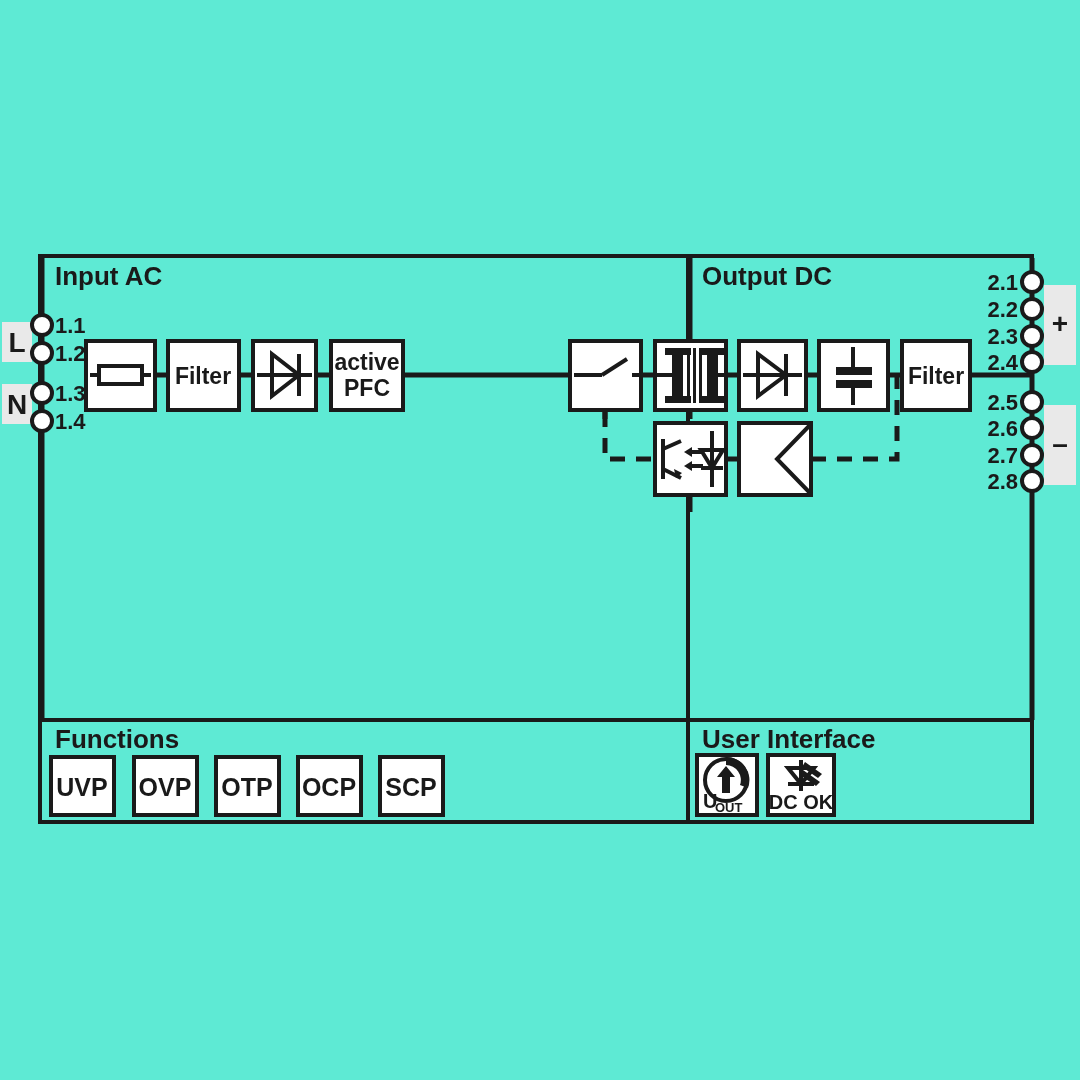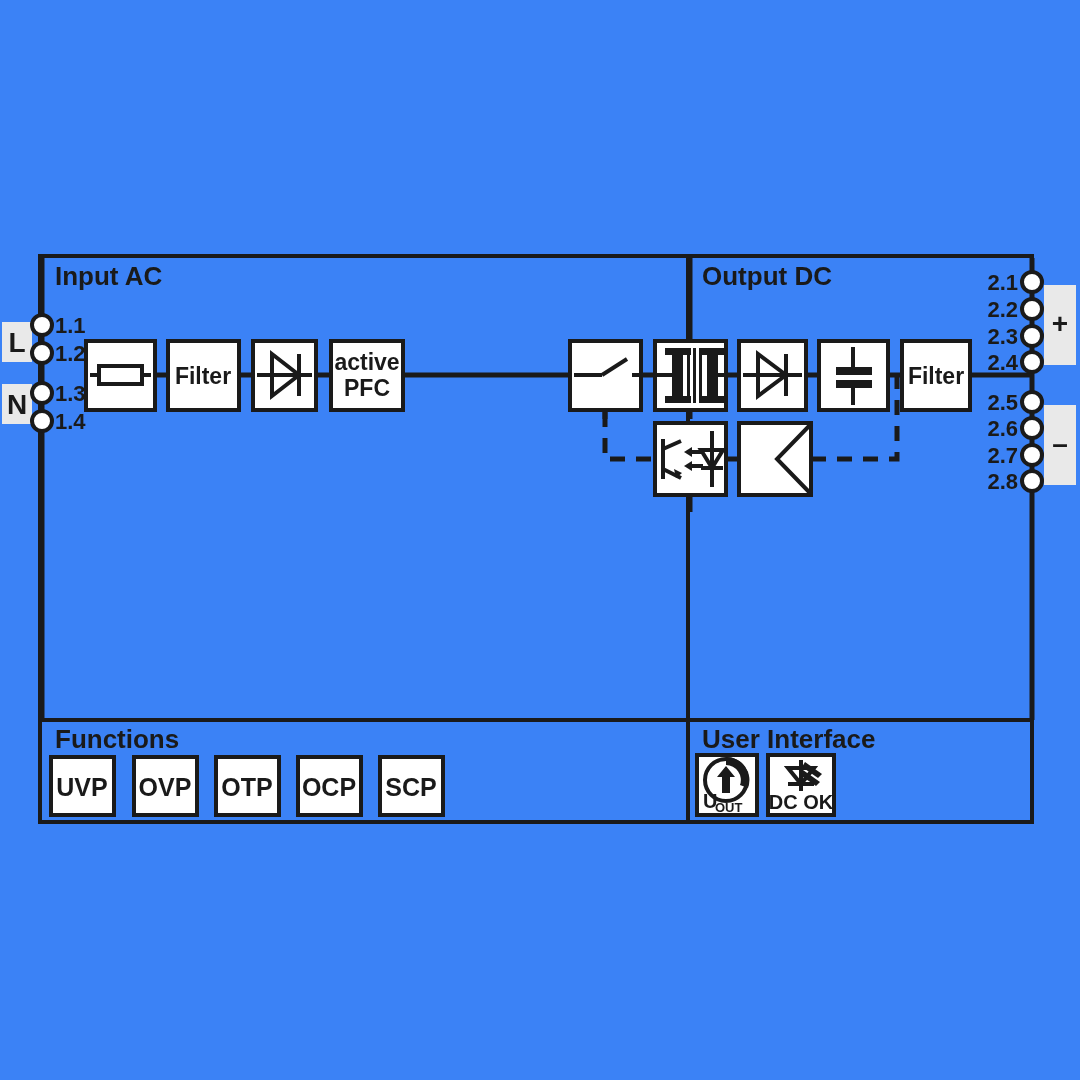--- a/index.html
+++ b/index.html
@@ -1,17 +1,17 @@
 <!DOCTYPE html>
 <html><head>
 <meta charset="utf-8">
 <style>
   html,body{margin:0;padding:0;background:#ffffff;}
   body{width:1080px;height:1080px;font-family:"Liberation Sans",sans-serif;}
-  #stage{position:relative;width:1080px;height:1080px;background:#3b82f6;}
+  #stage{position:relative;width:1080px;height:1080px;background:#5eead4;}
   svg{display:block;}
   text{font-family:"Liberation Sans",sans-serif;font-weight:bold;fill:#1a1a1a;}
   .blk{fill:#ffffff;stroke:#1a1a1a;stroke-width:4;}
   .frame{fill:none;stroke:#1a1a1a;stroke-width:4;}
   .wire{stroke:#1a1a1a;stroke-width:5;fill:none;}
   .sym{stroke:#1a1a1a;stroke-width:4;fill:none;stroke-linecap:butt;}
   .symf{fill:#1a1a1a;stroke:none;}
   .dash{stroke:#1a1a1a;stroke-width:5;fill:none;stroke-dasharray:15 11;}
   .term{fill:#ffffff;stroke:#1a1a1a;stroke-width:4;}
   .badge{fill:#e9e9e9;stroke:none;}

